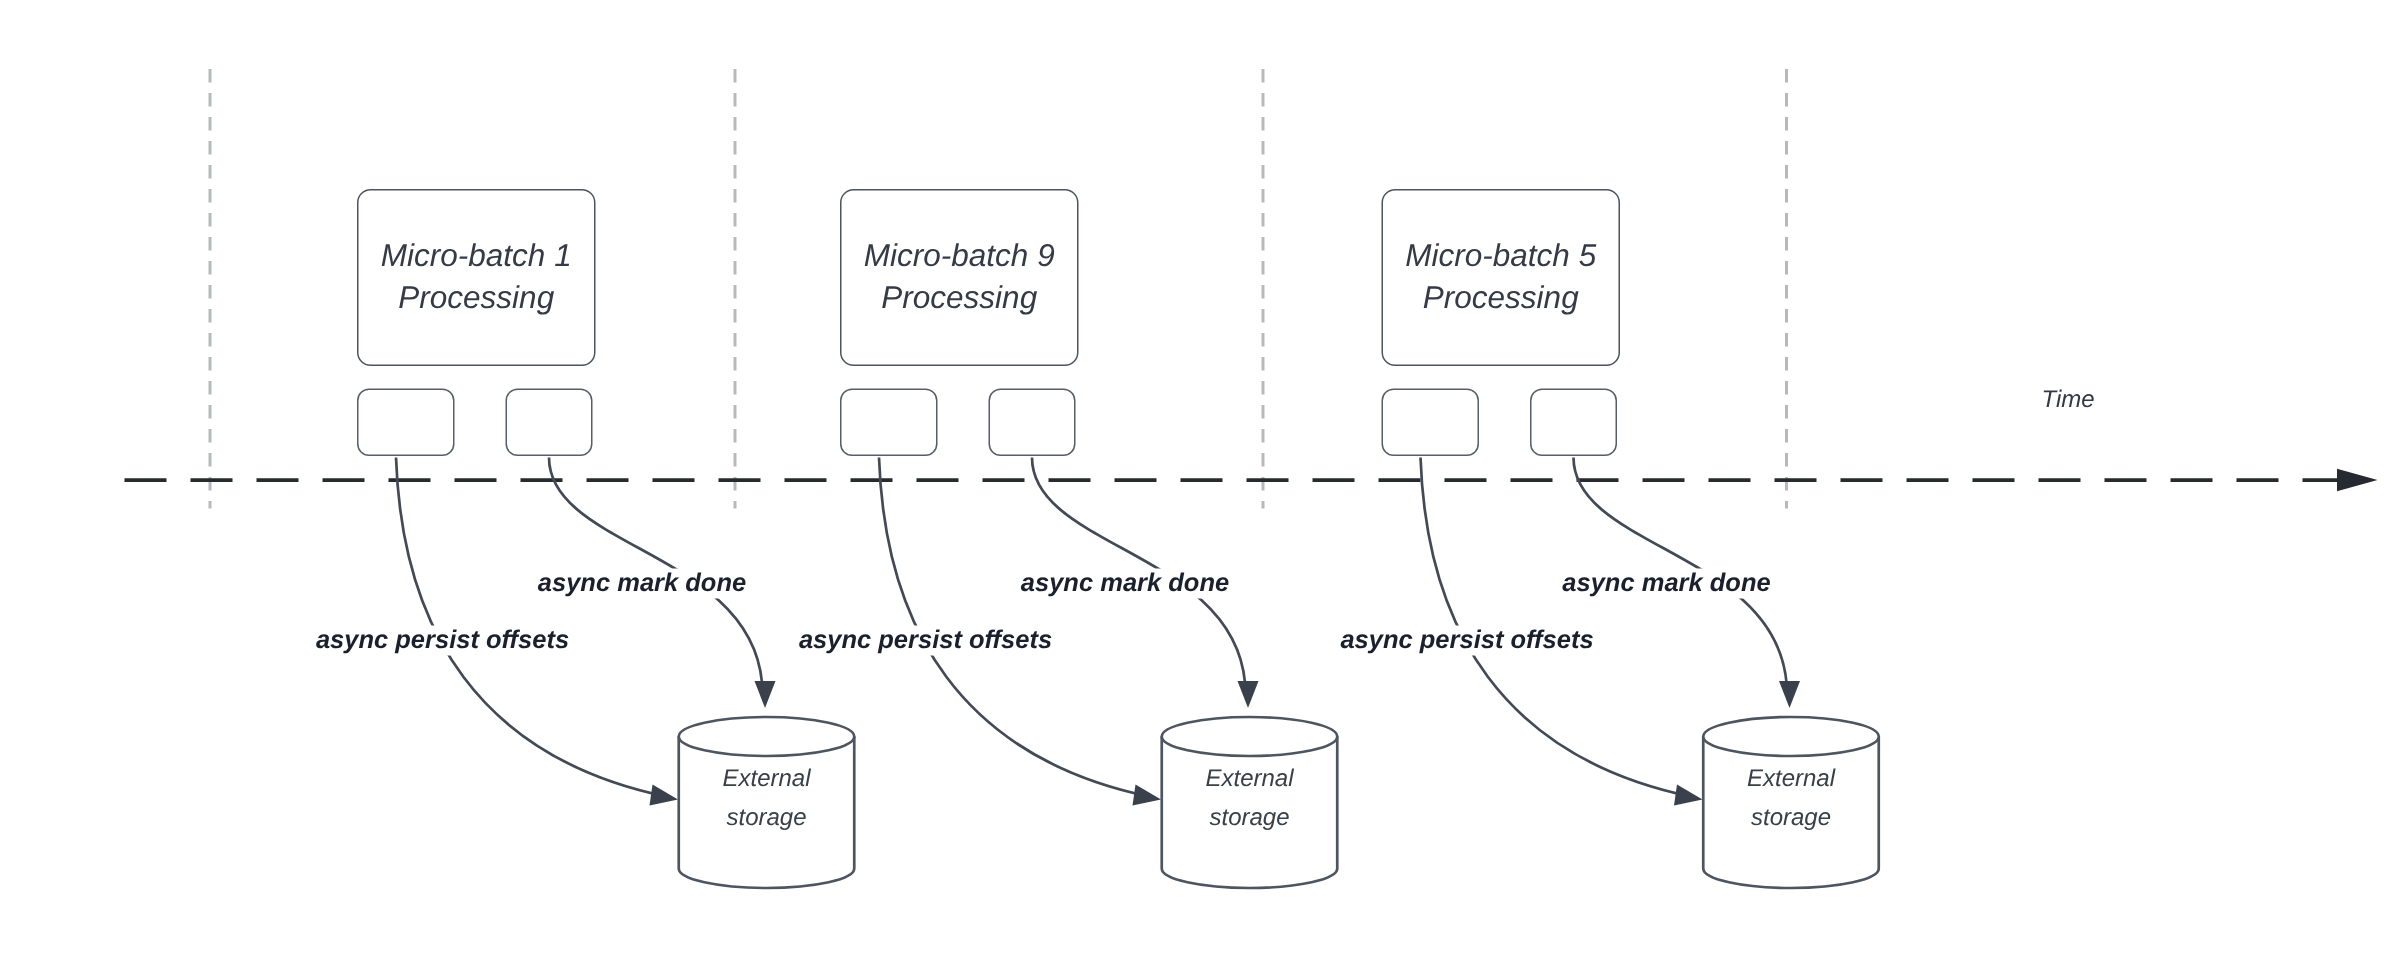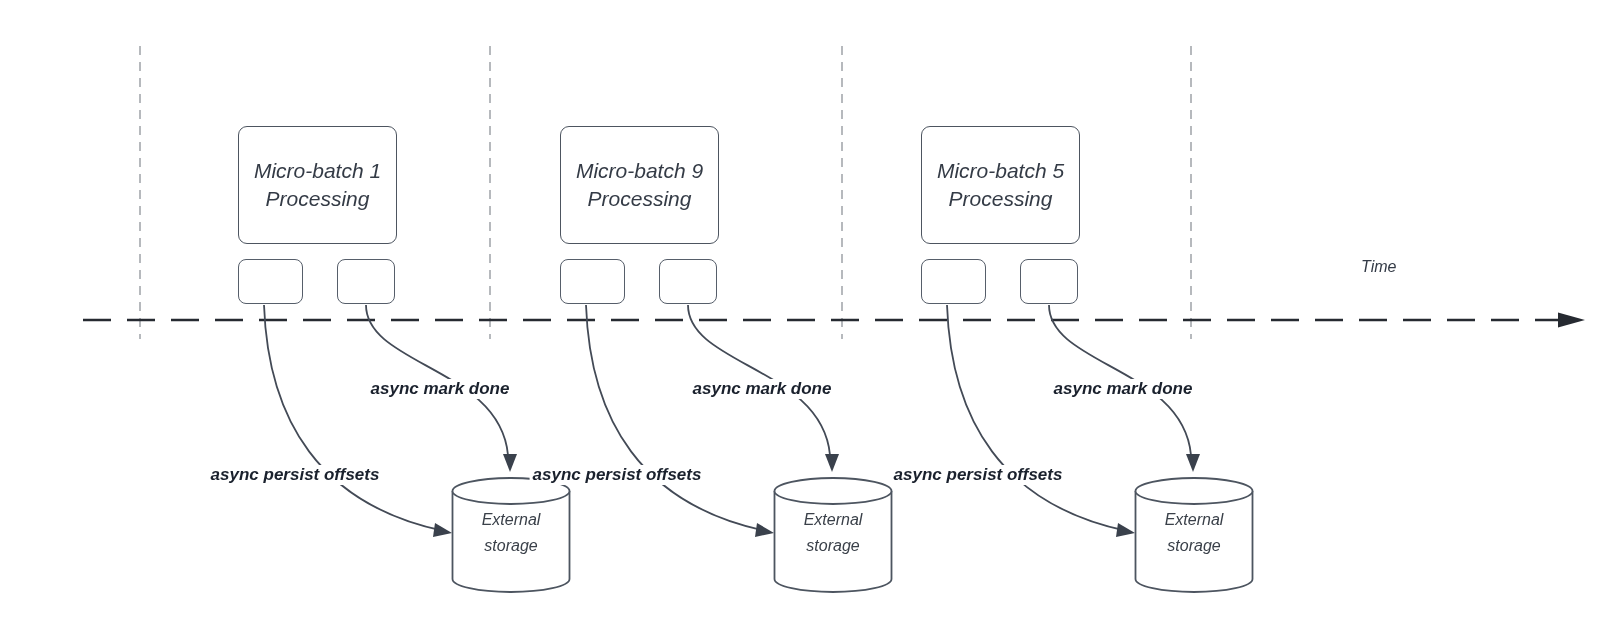--- a/index.html
+++ b/index.html
@@ -24,22 +24,22 @@
     border:1.6px solid #565e6a;border-radius:8px;box-sizing:border-box;
   }
   .mini-box.a{left:238px;width:65px;}
   .mini-box.b{left:337px;width:58px;}
 
   .arrow-label{
     position:absolute;transform:translateX(-50%);
     background:#ffffff;padding:0 3px;white-space:nowrap;
     font-size:17px;font-weight:bold;color:#1a212d;z-index:3;
   }
-  .arrow-label.persist{left:295px;top:417px;margin-top:48px;}
-  .arrow-label.done{left:440px;top:379px;}
+  .arrow-label.persist{left:295px;top:417px;}
+  .arrow-label.done{left:428px;top:379px;}
 
   .cyl-text{
     position:absolute;left:452px;top:477px;width:118px;height:112px;
     display:flex;flex-direction:column;align-items:center;justify-content:center;
     font-size:16px;line-height:26px;color:#3a4049;text-align:center;z-index:3;
   }
 
   .time-label{
     position:absolute;left:1361px;top:258px;z-index:2;
     font-size:16px;color:#333a46;

